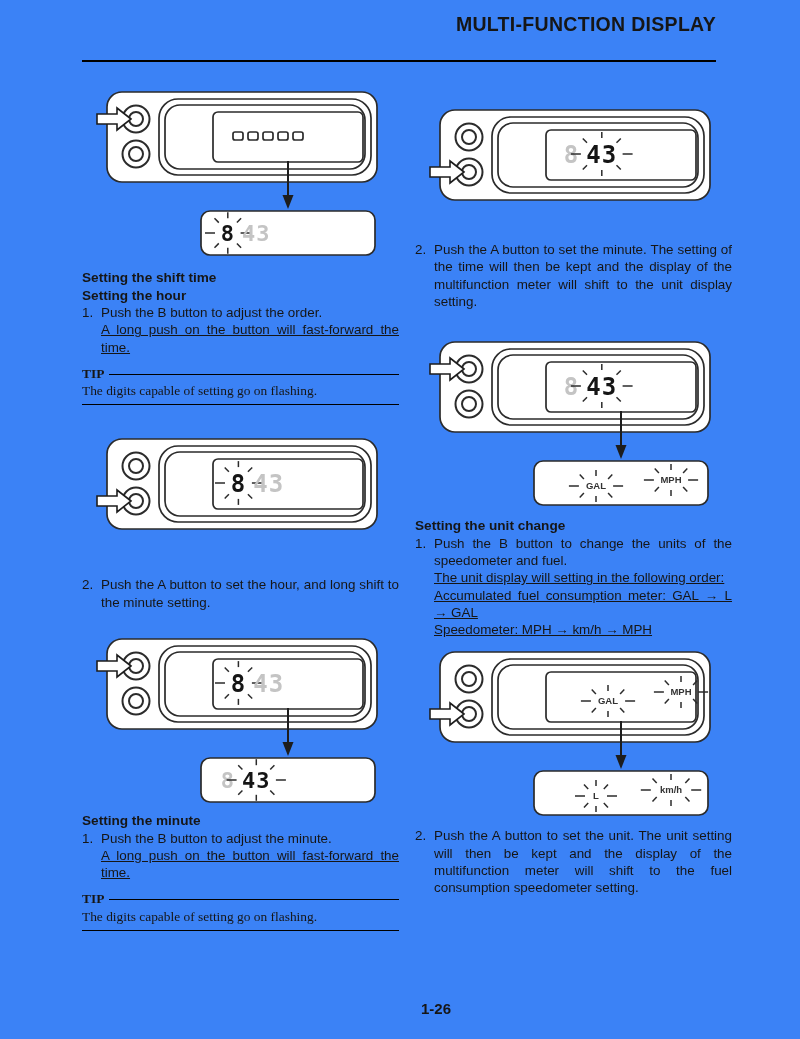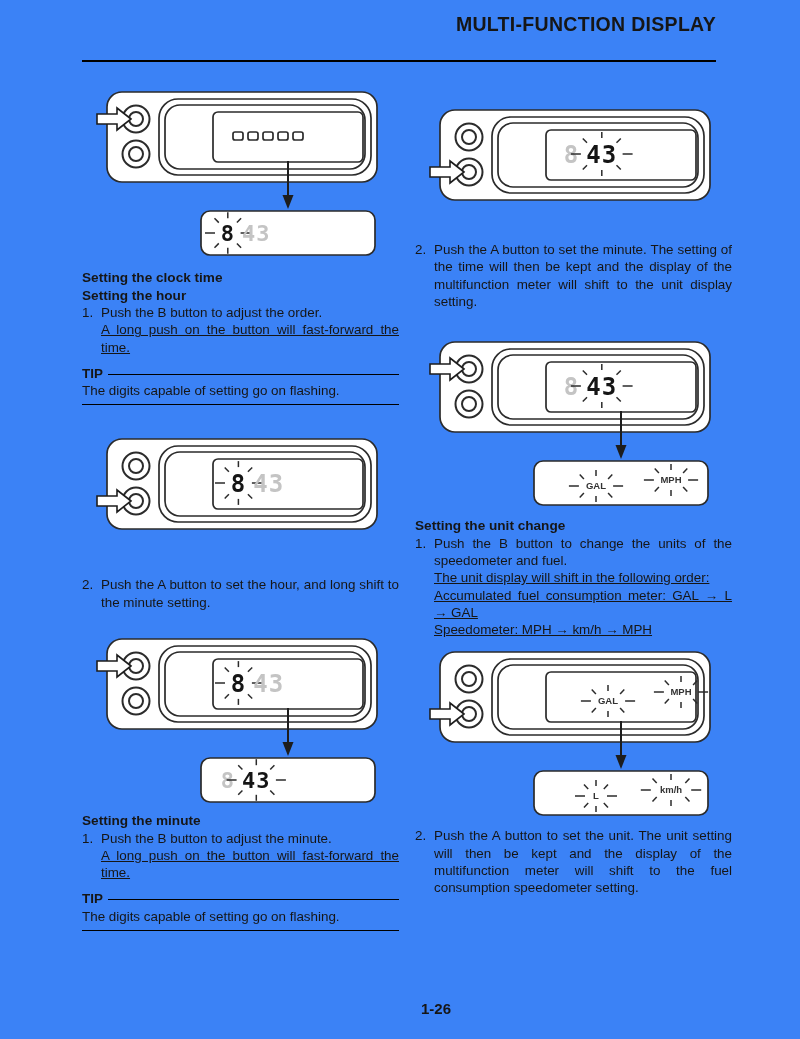--- a/index.html
+++ b/index.html
@@ -8,21 +8,21 @@
   .header-title{position:absolute;top:13px;right:84px;font-size:19.5px;font-weight:bold;letter-spacing:.3px;}
   .header-rule{position:absolute;top:60px;left:82px;width:634px;border-top:2.6px solid #000;}
   .col{position:absolute;top:90px;width:317px;font-size:13.4px;line-height:1.29;}
   .col-left{left:82px;}
   .col-right{left:415px;}
   .sec-title{font-size:13.6px;font-weight:bold;margin:0;}
   .step{display:flex;margin:0;}
   .step-num{width:19px;flex:none;}
   .step-body{flex:1;text-align:justify;}
   .sub{padding-left:19px;text-align:justify;text-decoration:underline;}
-  .tip{border-bottom:1.6px solid #000;padding-bottom:5px;margin-top:9px;}
+  .tip{border-bottom:1.6px solid #000;padding-bottom:5px;margin-top:9px;font-family:Liberation Serif, serif;}
   .tip-head{display:flex;align-items:center;font-weight:bold;font-size:13.4px;}
   .tip-rule{flex:1;border-top:1.6px solid #000;margin-left:5px;margin-top:1px;}
   .fig{width:292px;margin:0 auto;}
   .fig svg{display:block;}
   .footer{position:absolute;bottom:22px;left:0;width:100%;text-align:center;
           font-weight:bold;font-size:15px;padding-left:36px;}
 </style>
 </head>
 <body>
 
@@ -70,21 +70,21 @@
             <line x1="19.8" y1="34.4" x2="15.5" y2="38.7"></line>
             <line x1="16.0" y1="24.0" x2="6.0" y2="24.0"></line>
             <line x1="19.8" y1="13.6" x2="15.5" y2="9.3"></line>
             <line x1="28.8" y1="9.2" x2="28.8" y2="3.2"></line>
             <line x1="37.9" y1="13.6" x2="42.1" y2="9.3"></line>
           </g>
           <text x="57.28" y="31.92" text-anchor="middle" font-family="'DejaVu Sans Mono',monospace" font-weight="bold" font-size="22" letter-spacing="1" fill="#c4c4c4">43</text>
   </svg>
       </div>
 
-    <div class="sec-title">Setting the clock time</div>
+    <div class="sec-title">Setting the shift time</div>
     <div class="sec-title">Setting the hour</div>
 
     <div class="step">
       <span class="step-num">1.</span>
       <span class="step-body">Push the B button to adjust the order.</span>
     </div>
     <div class="sub">A long push on the button will fast-forward the time.</div>
 
     <div class="tip">
       <div class="tip-head">
@@ -288,21 +288,21 @@
             <line x1="151.1" y1="13.9" x2="155.3" y2="9.6"></line>
           </g>
   </svg>
       </div>
 
     <div class="sec-title">Setting the unit change</div>
     <div class="step">
       <span class="step-num">1.</span>
       <span class="step-body">Push the B button to change the units of the speedometer and fuel.</span>
     </div>
-    <div class="sub">The unit display will shift in the following order:</div>
+    <div class="sub">The unit display will setting in the following order:</div>
     <div class="sub">Accumulated fuel consumption meter: GAL → L → GAL</div>
     <div class="sub">Speedometer: MPH → km/h → MPH</div>
 
     <div class="fig" style="margin-top:12px;margin-bottom:10px">
         <svg width="292" height="95" viewBox="-12 0 292 95">
     <g fill="#fff" stroke="#2b2b2b" stroke-width="1.7">
       <rect x="0" y="2" width="270" height="90" rx="15"></rect>
       <rect x="52" y="9" width="212" height="76" rx="19"></rect>
       <rect x="58" y="15" width="200" height="64" rx="15"></rect>
       <rect x="106" y="22" width="150" height="50" rx="5"></rect>

